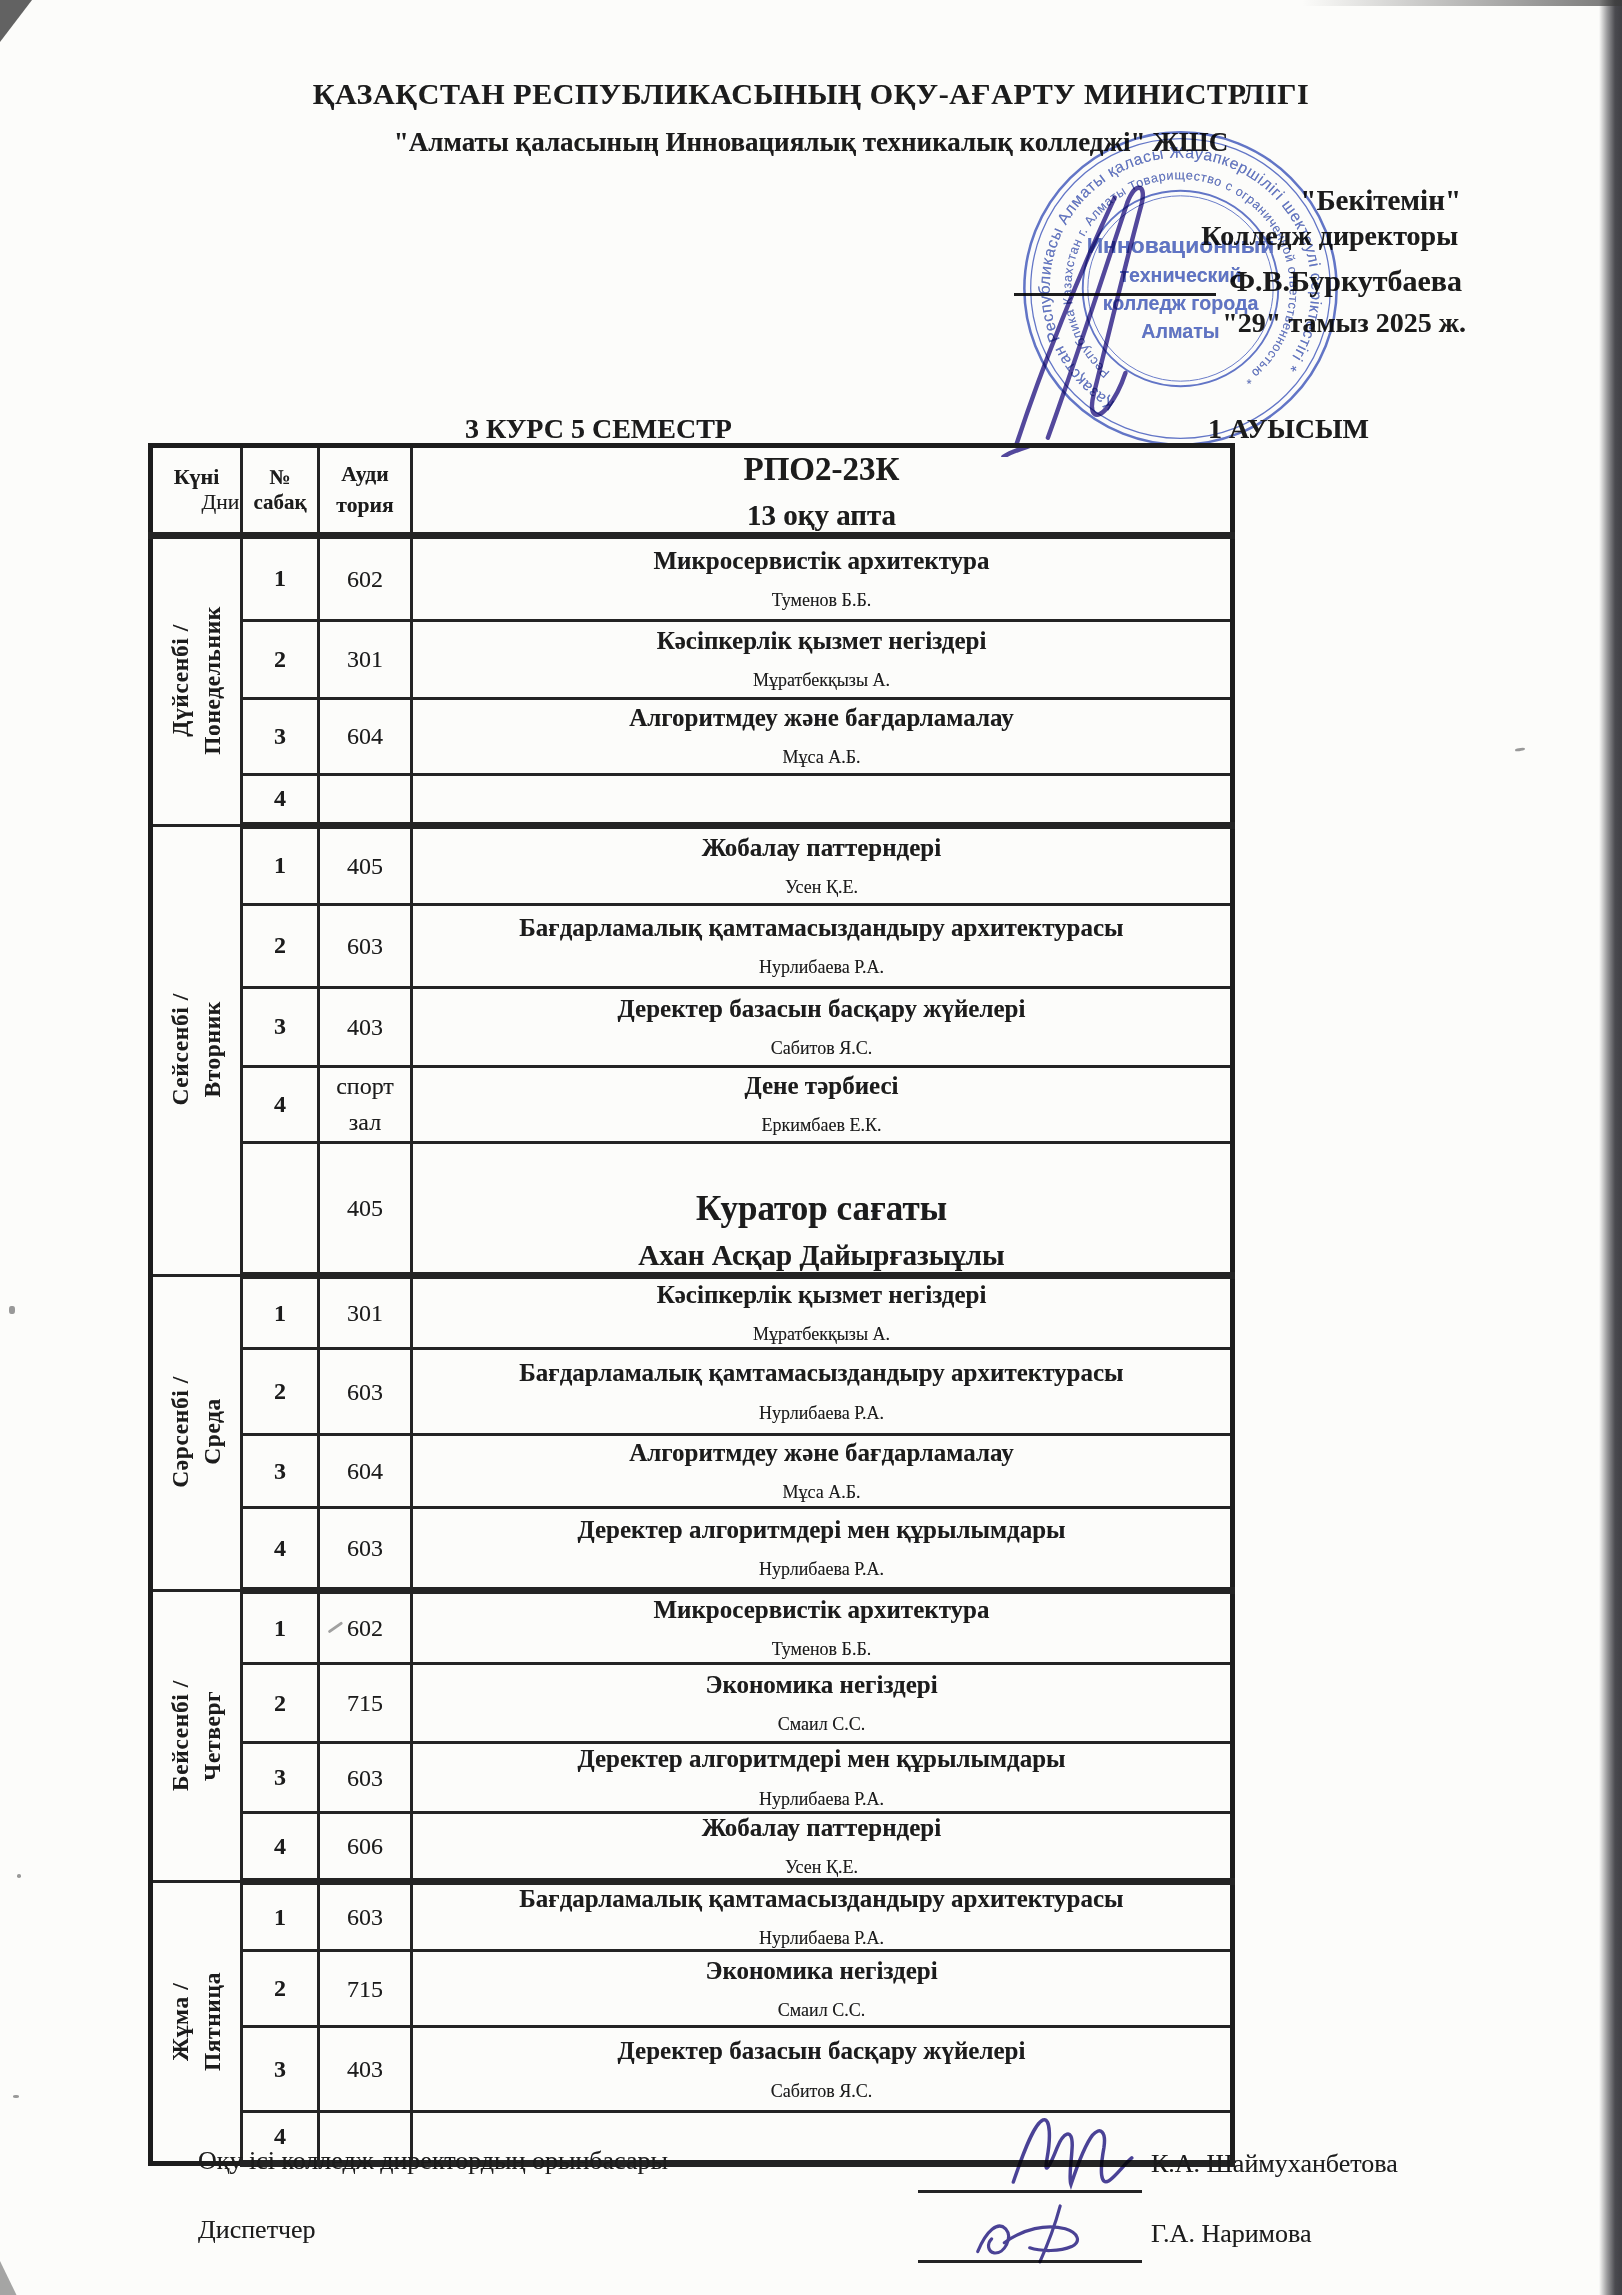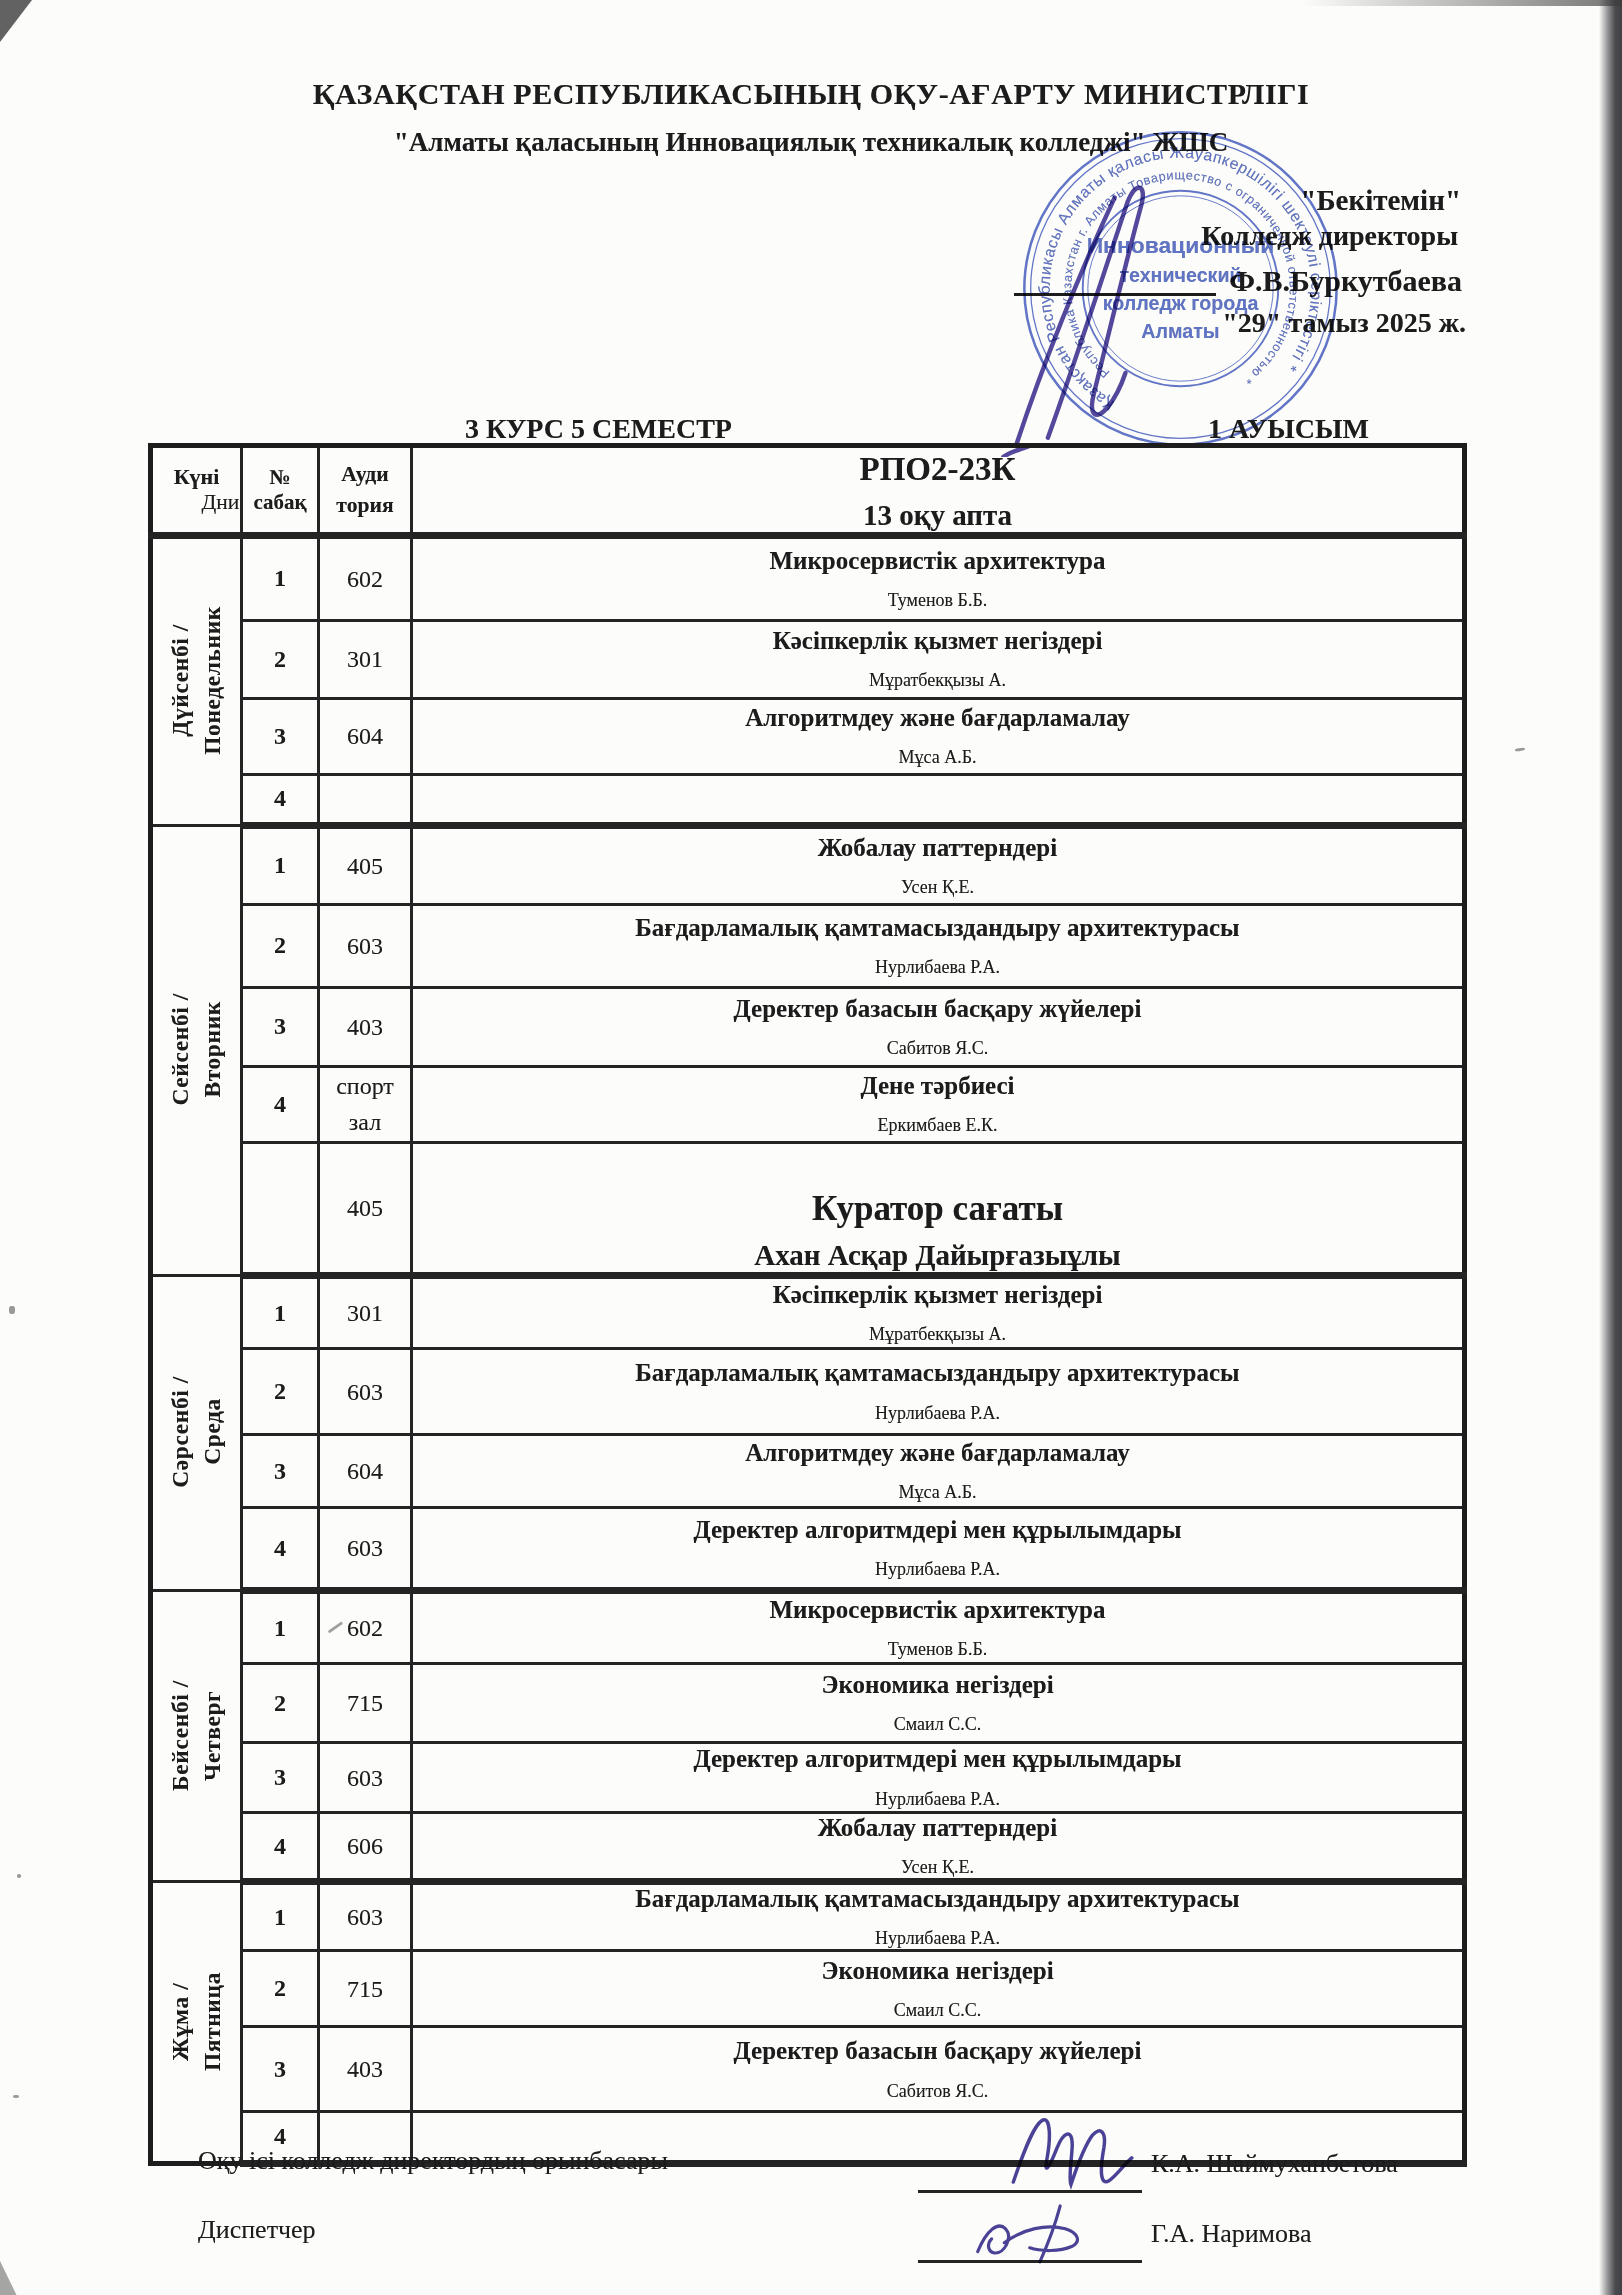--- a/index.html
+++ b/index.html
@@ -30,21 +30,21 @@
   .stamp text{fill:#3d56bd;font-family:"Liberation Sans","DejaVu Sans",sans-serif;}
   .sig-director{left:978px;top:158px;width:305px;height:299px;mix-blend-mode:multiply;}
 
   
   .sched-title{left:419px;top:369px;width:953px;text-align:center;font-size:29px;font-weight:bold;letter-spacing:0.3px;}
   .course{left:465px;top:413px;font-size:28px;font-weight:bold;}
   .shift{left:1208px;top:413px;font-size:28px;font-weight:bold;}
 
   
   table.sched{
-    position:absolute;left:148px;top:443px;width:1319px;height:1664px;
+    position:absolute;left:148px;top:443px;width:1087px;height:1664px;
     border-collapse:collapse;table-layout:fixed;
     border:5.7px solid #1d1d1d;
   }
   table.sched td, table.sched th{border:3.8px solid #242424;padding:0;vertical-align:middle;text-align:center;}
   table.sched thead th{border-bottom-width:7px;}
   tr.section-end td{border-bottom-width:7px;}
   .h-day1{font-size:22px;font-weight:bold;}
   .h-day2{font-size:21.6px;font-weight:normal;padding-left:48px;}
   .h-no{font-size:21px;font-weight:bold;}
   .h-room{font-size:21.6px;font-weight:bold;line-height:1.45;}

